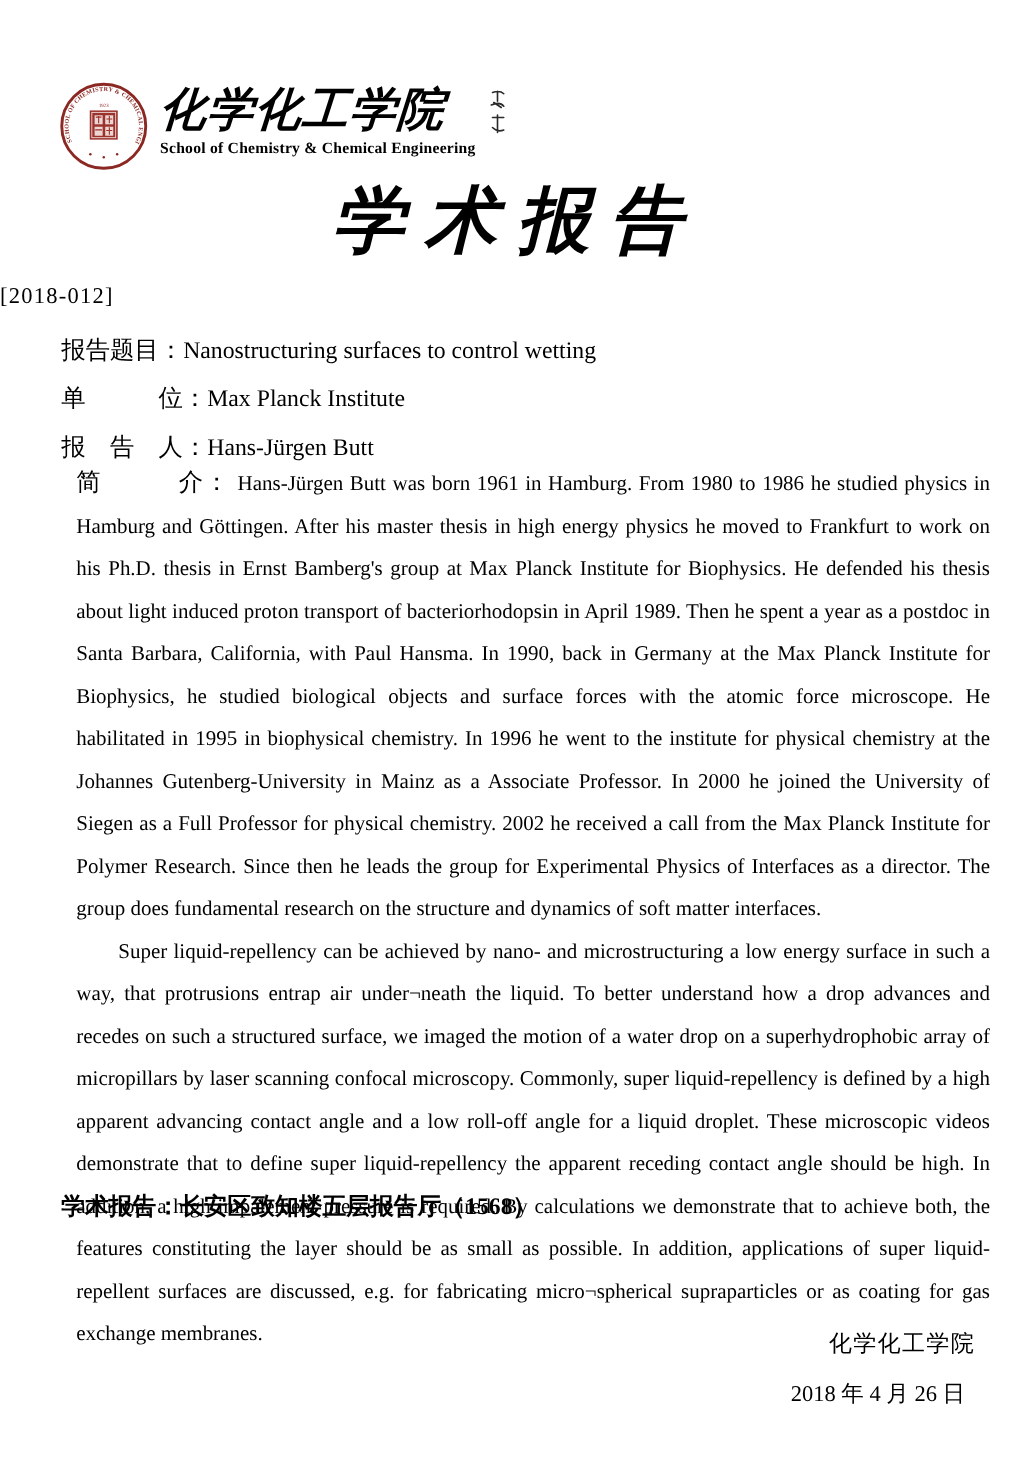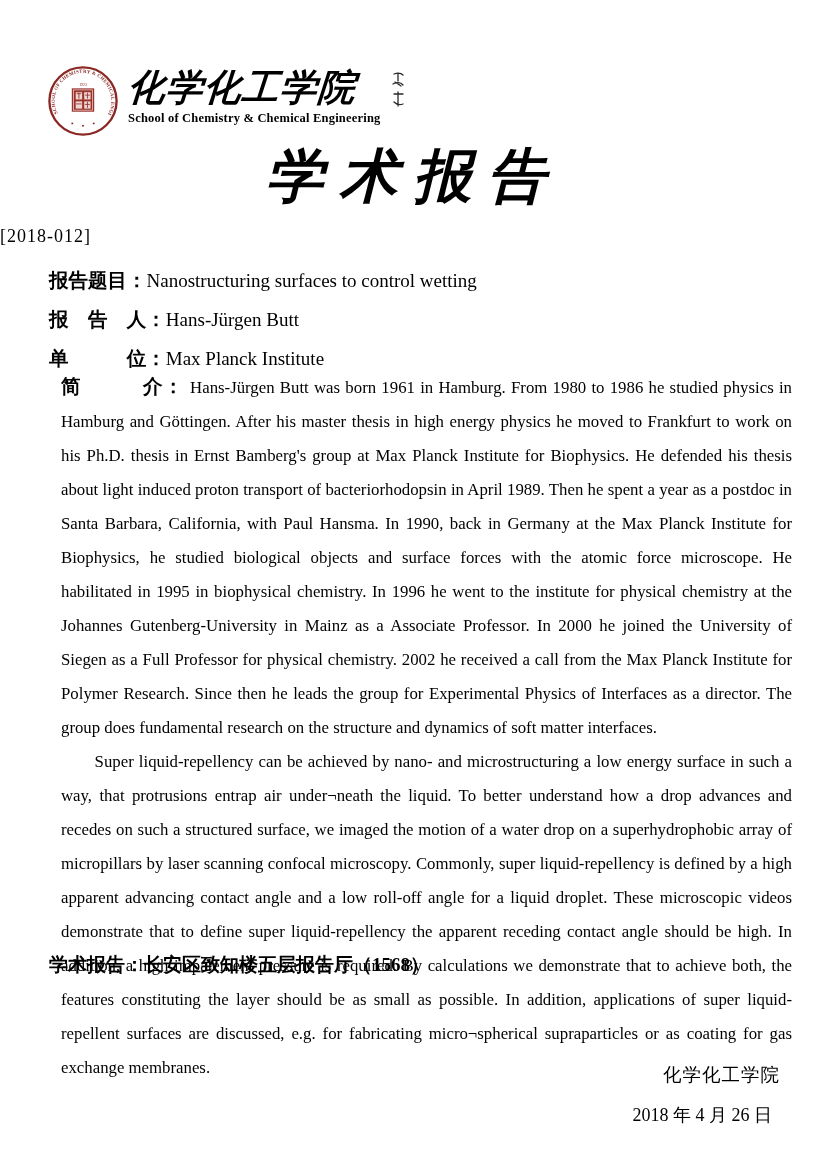--- a/index.html
+++ b/index.html
@@ -46,21 +46,21 @@
     text-align:left;
     font-size:18px; letter-spacing:1px;
     font-family:"Liberation Serif","DejaVu Serif",serif;
   }
 
   
   .meta-block { position:absolute; top:268px; left:49px; width:731px; }
   .meta-row { margin-bottom:13px; line-height:25px; white-space:nowrap; }
   .cn-label {
     font-family:"Liberation Sans","DejaVu Sans",sans-serif;
-    font-weight:bold; font-size:19.5px;
+    font-weight:normal; font-size:19.5px;
     white-space:pre; word-spacing:14px;
   }
   .meta-value {
     font-family:"Liberation Serif","DejaVu Serif",serif;
     font-weight:normal; font-size:19px;
     margin-left:0;
   }
 
   
   .intro-block {
@@ -130,24 +130,24 @@
   </div>
 
   <div class="doc-title">学术报告</div>
   <div class="doc-number">[2018-012]</div>
 
   <div class="meta-block">
     <div class="meta-row">
       <span class="cn-label">报告题目：</span><span class="meta-value">Nanostructuring surfaces to control wetting</span>
     </div>
     <div class="meta-row">
-      <span class="cn-label">报 告 人：</span><span class="meta-value">Hans-Jürgen Butt</span>
+      <span class="cn-label">单   位：</span><span class="meta-value">Max Planck Institute</span>
     </div>
     <div class="meta-row">
-      <span class="cn-label">单   位：</span><span class="meta-value">Max Planck Institute</span>
+      <span class="cn-label">报 告 人：</span><span class="meta-value">Hans-Jürgen Butt</span>
     </div>
   </div>
 
   <div class="intro-block">
     <p><span class="cn-label">简   介：</span><span>Hans-Jürgen Butt was born 1961 in Hamburg. From 1980 to 1986 he studied physics in Hamburg and Göttingen. After his master thesis in high energy physics he moved to Frankfurt to work on his Ph.D. thesis in Ernst Bamberg's group at Max Planck Institute for Biophysics. He defended his thesis about light induced proton transport of bacteriorhodopsin in April 1989. Then he spent a year as a postdoc in Santa Barbara, California, with Paul Hansma. In 1990, back in Germany at the Max Planck Institute for Biophysics, he studied biological objects and surface forces with the atomic force microscope. He habilitated in 1995 in biophysical chemistry. In 1996 he went to the institute for physical chemistry at the Johannes Gutenberg-University in Mainz as a Associate Professor. In 2000 he joined the University of Siegen as a Full Professor for physical chemistry. 2002 he received a call from the Max Planck Institute for Polymer Research. Since then he leads the group for Experimental Physics of Interfaces as a director. The group does fundamental research on the structure and dynamics of soft matter interfaces.</span></p>
     <p class="para-indent"><span>Super liquid-repellency can be achieved by nano- and microstructuring a low energy surface in such a way, that protrusions entrap air under¬neath the liquid. To better understand how a drop advances and recedes on such a structured surface, we imaged the motion of a water drop on a superhydrophobic array of micropillars by laser scanning confocal microscopy. Commonly, super liquid-repellency is defined by a high apparent advancing contact angle and a low roll-off angle for a liquid droplet. These microscopic videos demonstrate that to define super liquid-repellency the apparent receding contact angle should be high. In addition, a high impalement pressure is required. By calculations we demonstrate that to achieve both, the features constituting the layer should be as small as possible. In addition, applications of super liquid-repellent surfaces are discussed, e.g. for fabricating micro¬spherical supraparticles or as coating for gas exchange membranes.</span></p>
   </div>
 
   <div class="schedule-row row-venue">
     <span class="sched-label">学术报告：</span><span class="sched-value" style="font-weight:bold">长安区致知楼五层报告厅（1568）</span>

